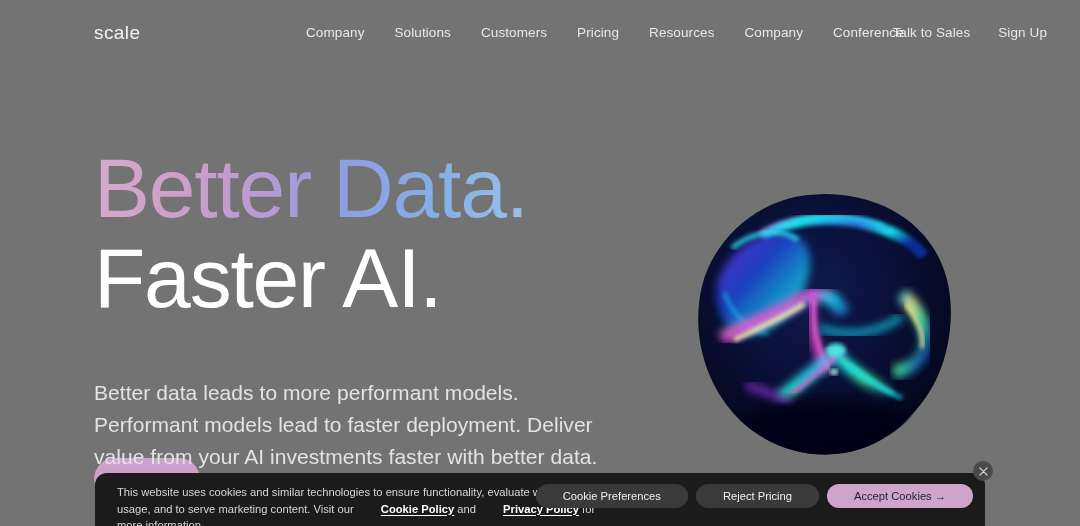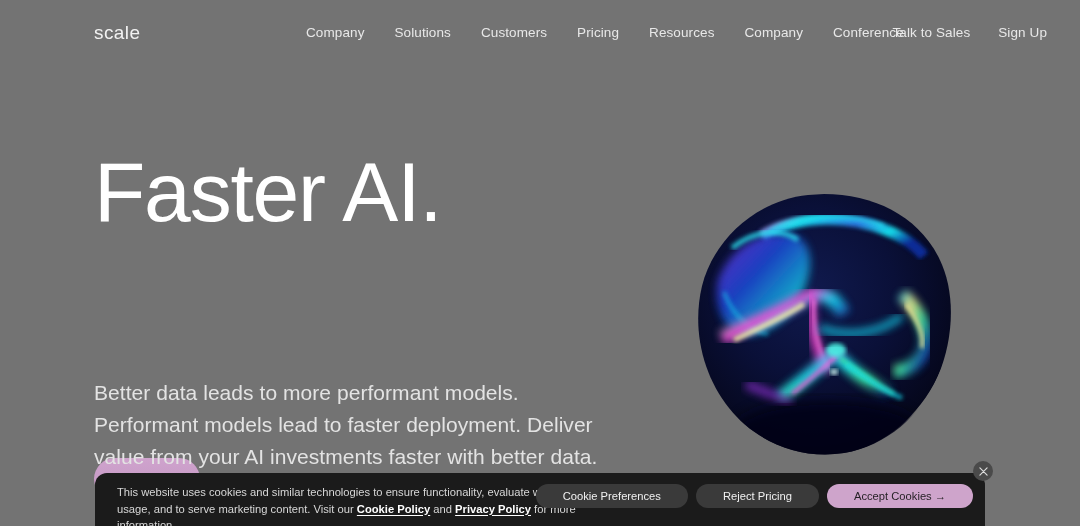--- a/index.html
+++ b/index.html
@@ -81,20 +81,21 @@
     display:flex; align-items:center;
     z-index:60;
   }
   .cookie-text {
     position:absolute; left:22px; top:11px; width:490px;
     font-size:11.2px; line-height:1.48; color:#d7d7d7;
   }
   .cookie-text a {
     color:#ffffff; font-weight:700; text-decoration:underline;
     text-underline-offset:1.5px;
+    margin-left:24px;
   }
   .cookie-btns {
     position:absolute; right:12px; top:11px;
     display:flex; gap:8px; align-items:center;
   }
   .cbtn {
     height:24px; padding:0 27px; border-radius:12px;
     font-size:11.2px; border:none; cursor:pointer;
     display:flex; align-items:center; justify-content:center;
     white-space:nowrap;
@@ -224,20 +225,21 @@
         <ellipse cx="146" cy="184" rx="4" ry="3" fill="#d8fffb" filter="url(#blurS)" opacity="0.9"></ellipse>
 
         <path d="M58,196 C76,204 94,210 104,216" stroke="#9b34e0" stroke-width="9" fill="none" filter="url(#blurM)" opacity="0.65"></path>
 
         <ellipse cx="140" cy="246" rx="96" ry="34" fill="#050616" filter="url(#blurL)" opacity="0.8"></ellipse>
       </g>
     </svg>
   </div>
 
   <div class="hero">
+    <div class="h1line h1-grad">Better Data.</div>
     <div class="h1line h1-white">Faster AI.</div>
   </div>
 
   <p class="subcopy">Better data leads to more performant models. Performant models lead to faster deployment. Deliver value from your AI investments faster with better data.</p>
 
   <button class="cta"></button>
 
   <div class="cookie">
     <div class="cookie-text">
       <span>This website uses cookies and similar technologies to ensure functionality, evaluate website usage, and to serve marketing content. Visit our </span><a href="#">Cookie Policy</a><span> and </span><a href="#">Privacy Policy</a><span> for more information.</span>

